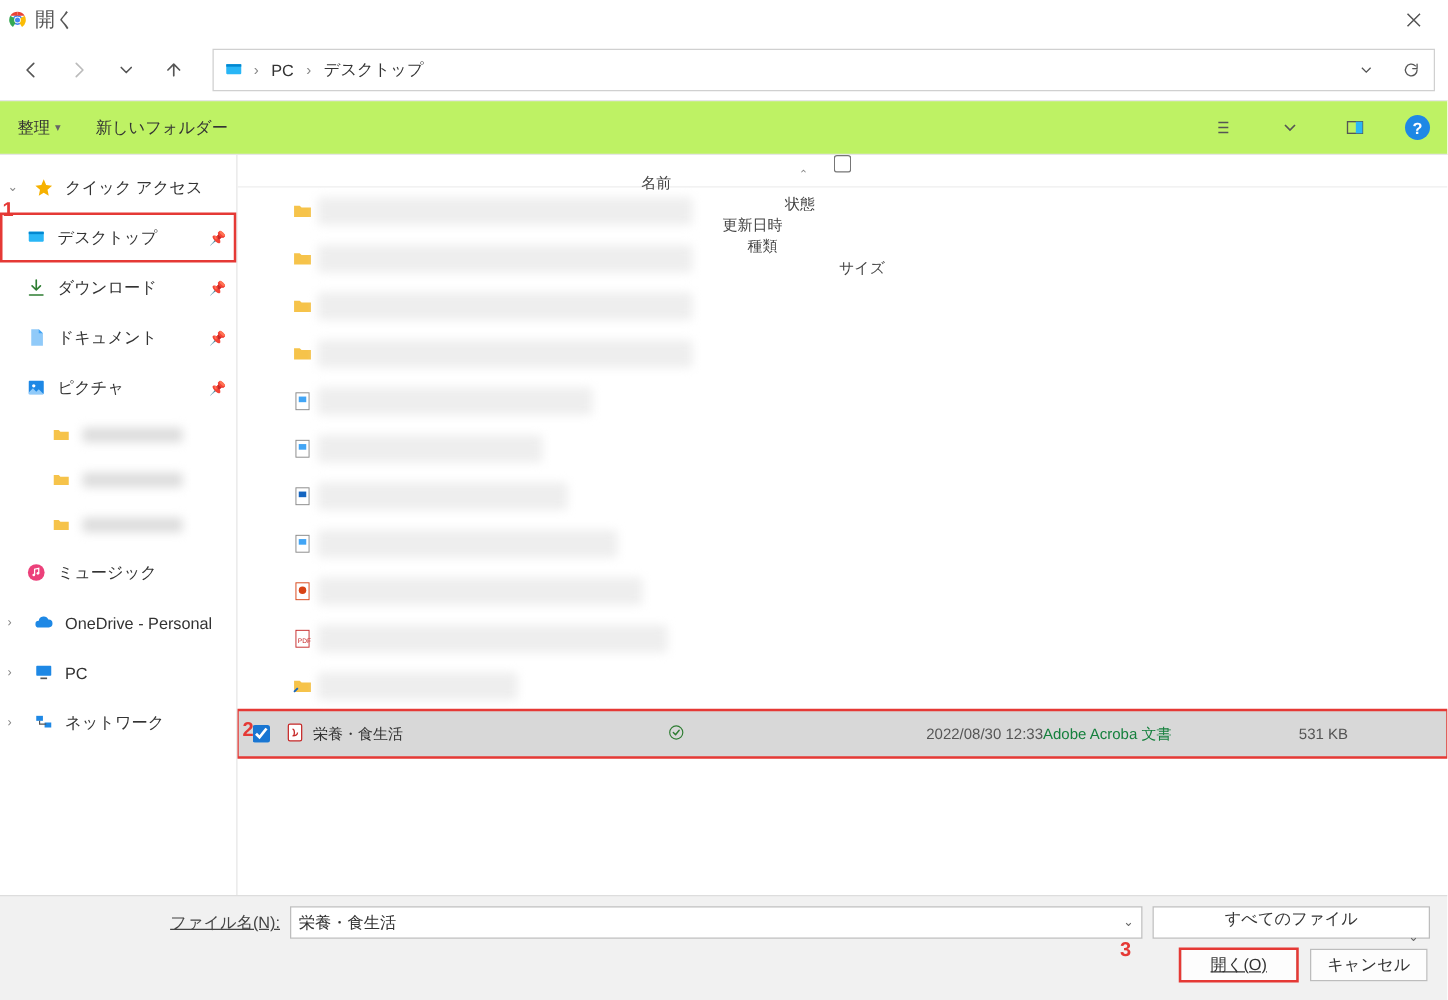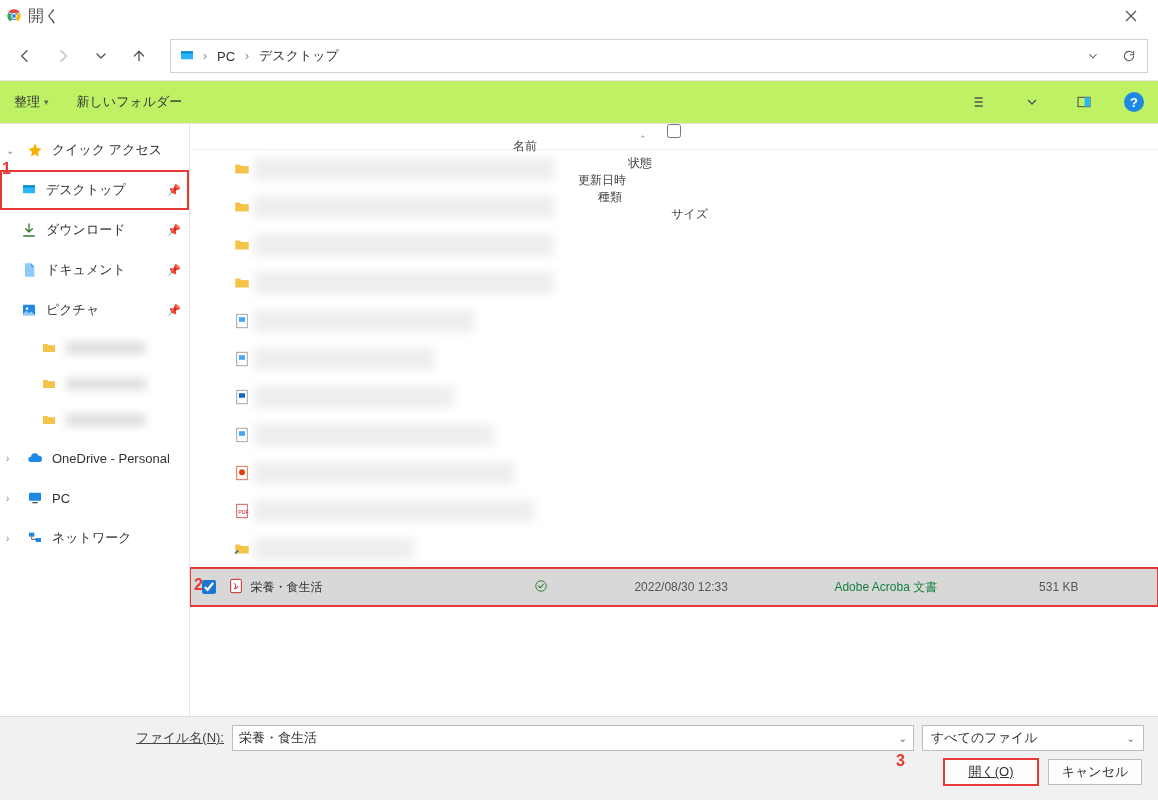--- a/index.html
+++ b/index.html
@@ -178,21 +178,21 @@
   }
   .frow.selected {
     background: #d8d8d8;
     outline: 2px solid #e53935;
     outline-offset: -1px;
   }
   .frow .cells { display: flex; align-items: center; width: 100%; }
   .frow .c-name { width: 306px; display: flex; align-items: center; gap: 6px; }
   .frow .c-status { width: 100px; color: #2e7d32; }
   .frow .c-status svg { width: 14px; height: 14px; }
-  .frow .c-date { width: 200px; color: #555; }
+  .frow .c-date { width: 200px; color: #555; text-align: right; }
   .frow .c-type { width: 160px; color: #15803d; }
   .frow .c-size { width: 100px; text-align: right; color: #555; padding-right: 16px; }
   .frow input[type=checkbox] { width: 14px; height: 14px; accent-color: #1976d2; }
 
   
   .bottom {
     position: absolute;
     left: 0; right: 0; bottom: 0;
     height: 84px;
     background: #f1f1f1;
@@ -212,21 +212,21 @@
     padding: 0 6px;
     font-size: 13px;
     position: relative;
   }
   .fname-input .dd { margin-left: auto; color: #666; font-size: 10px; }
   .filter-select {
     width: 222px; height: 26px;
     border: 1px solid #bdbdbd;
     background: #fff;
     display: flex; align-items: center;
-    padding: 0 8px; font-size: 13px;
+    padding: 0 8px; font-size: 13px; flex-direction: column;
   }
   .filter-select .dd { margin-left: auto; color: #666; font-size: 10px; }
   .bottom .row2 { display: flex; justify-content: flex-end; gap: 10px; padding-right: 2px; align-items: center; }
   .btn {
     height: 26px;
     min-width: 94px;
     border: 1px solid #bdbdbd;
     background: #fdfdfd;
     display: flex; align-items: center; justify-content: center;
     font-size: 13px;
@@ -427,20 +427,31 @@
     </div>
     <div class="side-item short">
       <span class="ico folder-col">
         <svg viewBox="0 0 24 24">
             <path d="M3 6h6l2 2h10v10H3z" fill="currentColor"></path>
           </svg>
       </span>
       <span class="lbl" style="filter:blur(4px);color:#ccc;width:80px;height:12px;background:#ddd;border-radius:2px;"></span>
     </div>
 
+    <div class="side-item">
+      <span class="ico">
+        <svg viewBox="0 0 24 24">
+            <circle cx="12" cy="12" r="10" fill="#ec407a"></circle>
+            <path d="M10 15V8l5-1v6" stroke="#fff" stroke-width="1.5" fill="none"></path>
+            <circle cx="9" cy="15" r="1.6" fill="#fff"></circle>
+            <circle cx="14" cy="13" r="1.6" fill="#fff"></circle>
+          </svg>
+      </span>
+      <span class="lbl">ミュージック</span>
+    </div>
 
     <div class="side-item expando">
       <span class="exparrow">›</span>
       <span class="ico">
         <svg viewBox="0 0 24 24">
             <path d="M6 18a4 4 0 0 1 0-8 6 6 0 0 1 11.5-1.5A4.5 4.5 0 0 1 18 18H6z" fill="#1e88e5"></path>
           </svg>
       </span>
       <span class="lbl">OneDrive - Personal</span>
     </div>

